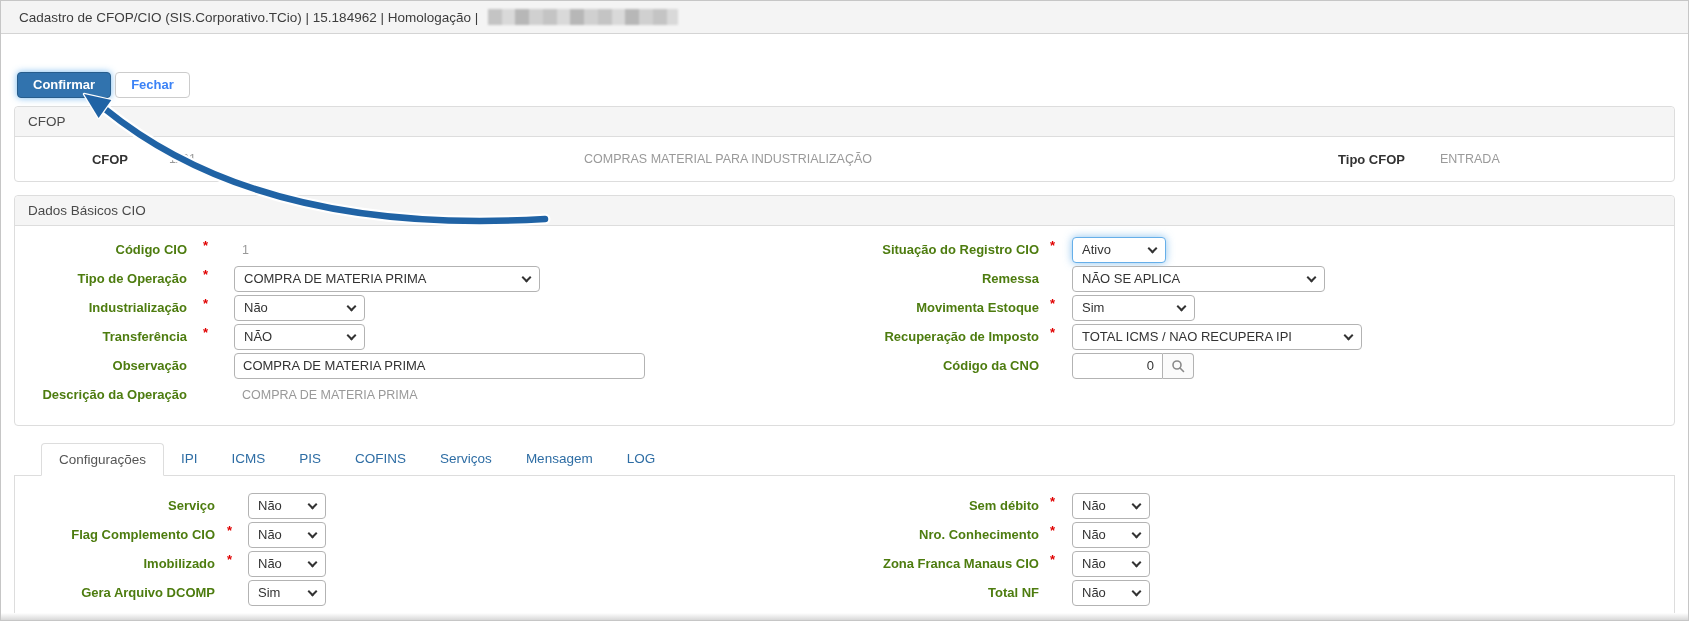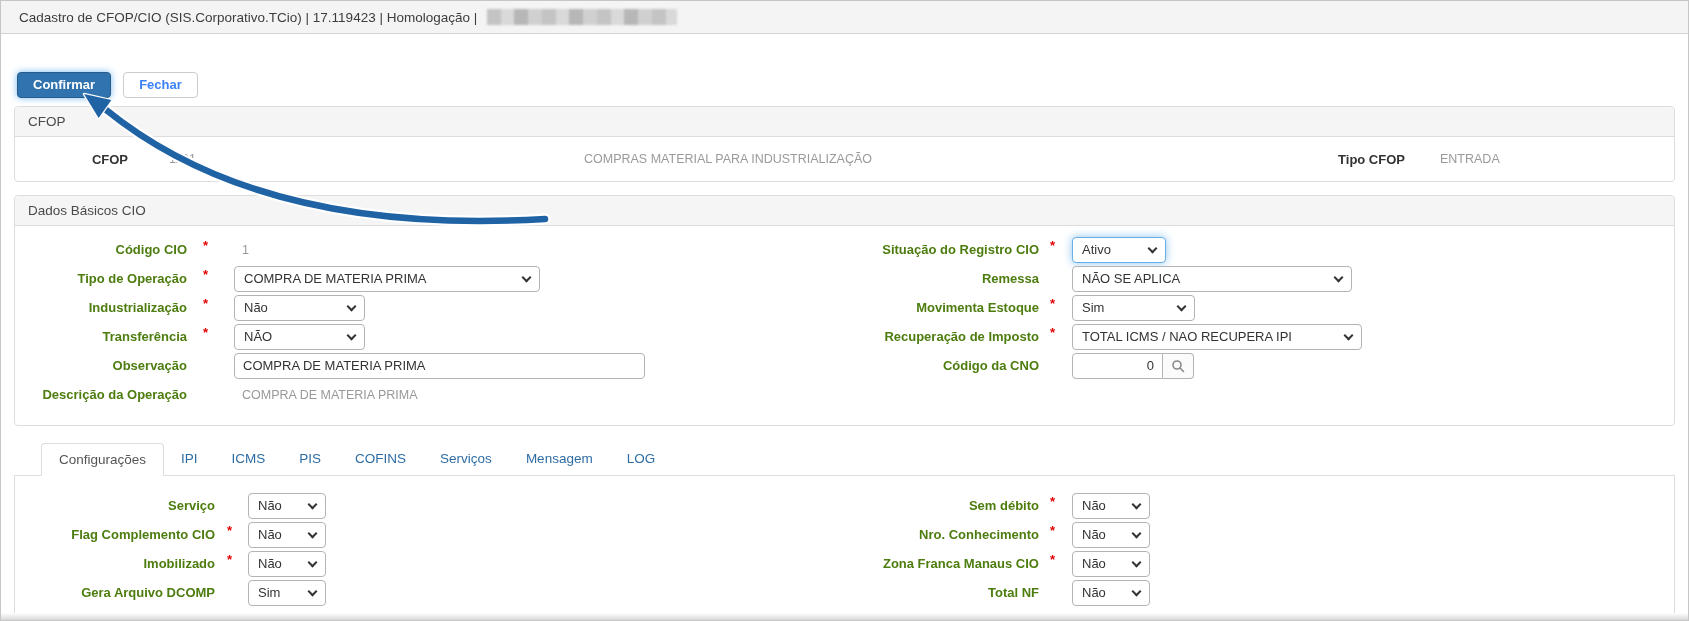--- a/index.html
+++ b/index.html
@@ -5,21 +5,21 @@
   * { margin:0; padding:0; box-sizing:border-box; }
   html,body { background:#e9e9e9; }
   .page { position:relative; width:1689px; height:621px; background:#fff;
           border:1px solid #c6c6c6; font-family:"Liberation Sans",sans-serif;
           color:#333; overflow:hidden; }
   .titlebar { height:33px; background:#f4f4f4; border-bottom:1px solid #d4d4d4;
               display:flex; align-items:center; padding:0 18px; font-size:13.5px; color:#3d3d3d; }
   .redacted { display:inline-block; width:190px; height:16px; margin-left:10px;
               background:repeating-linear-gradient(90deg,#c4c4c4 0 14px,#d9d9d9 14px 27px,#b7b7b7 27px 41px,#d0d0d0 41px 55px);
               filter:blur(1.3px); }
-  .toolbar { margin:38px 8px 8px 16px; display:flex; gap:12px;align-items:center; }
+  .toolbar { margin:38px 8px 8px 16px; display:flex; gap:4px;align-items:center; }
   .btn { font-size:13px; font-weight:bold; padding:5px 15px; border-radius:4px; cursor:pointer;
          font-family:inherit; height:26px; line-height:14px; }
   .btn-primary { background:#3173ae; color:#fff; border:1px solid #275d8c;
                  box-shadow:0 0 7px rgba(82,168,236,.8); }
   .btn-default { background:#fff; color:#3b82f6; border:1px solid #ccc; }
   .panel { margin:0 13px 13px; border:1px solid #ddd; border-radius:4px; background:#fff; }
   .panel-head { background:#f5f5f5; border-bottom:1px solid #ddd; padding:7px 13px;
                 font-size:13.5px; color:#4a4a4a; border-radius:4px 4px 0 0; }
   .cfop-body { height:44px; position:relative; display:flex; align-items:center; }
   .blbl { font-weight:bold; font-size:13px; color:#333; }
@@ -63,21 +63,21 @@
   .bottom-band { position:absolute; left:0; right:0; bottom:0; height:7px;
                  background:linear-gradient(#ffffff,#d8d8d8); }
   .arrow-svg { position:absolute; top:0; left:0; pointer-events:none; }
 </style>
 </head>
 <body>
 
 <div class="page">
 
   <div class="titlebar">
-    <span>Cadastro de CFOP/CIO (SIS.Corporativo.TCio) | 17.119423 | Homologação |</span>
+    <span>Cadastro de CFOP/CIO (SIS.Corporativo.TCio) | 15.184962 | Homologação |</span>
     <span class="redacted"></span>
   </div>
 
   <div class="toolbar">
     <button class="btn btn-primary">Confirmar</button>
     <button class="btn btn-default">Fechar</button>
   </div>
 
   <div class="panel">
     <div class="panel-head">CFOP</div>
@@ -141,21 +141,21 @@
           <span class="flbl">Situação do Registro CIO</span>
           <span class="freq">*</span>
           <div class="sel focused" style="width:94px">
             <span>Ativo</span>
             <span class="chev"></span>
           </div>
         </div>
         <div class="frow">
           <span class="flbl">Remessa</span>
           <span class="freq"></span>
-          <div class="sel" style="width:280px">
+          <div class="sel" style="width:253px">
             <span>NÃO SE APLICA</span>
             <span class="chev"></span>
           </div>
         </div>
         <div class="frow">
           <span class="flbl">Movimenta Estoque</span>
           <span class="freq">*</span>
           <div class="sel" style="width:123px">
             <span>Sim</span>
             <span class="chev"></span>

